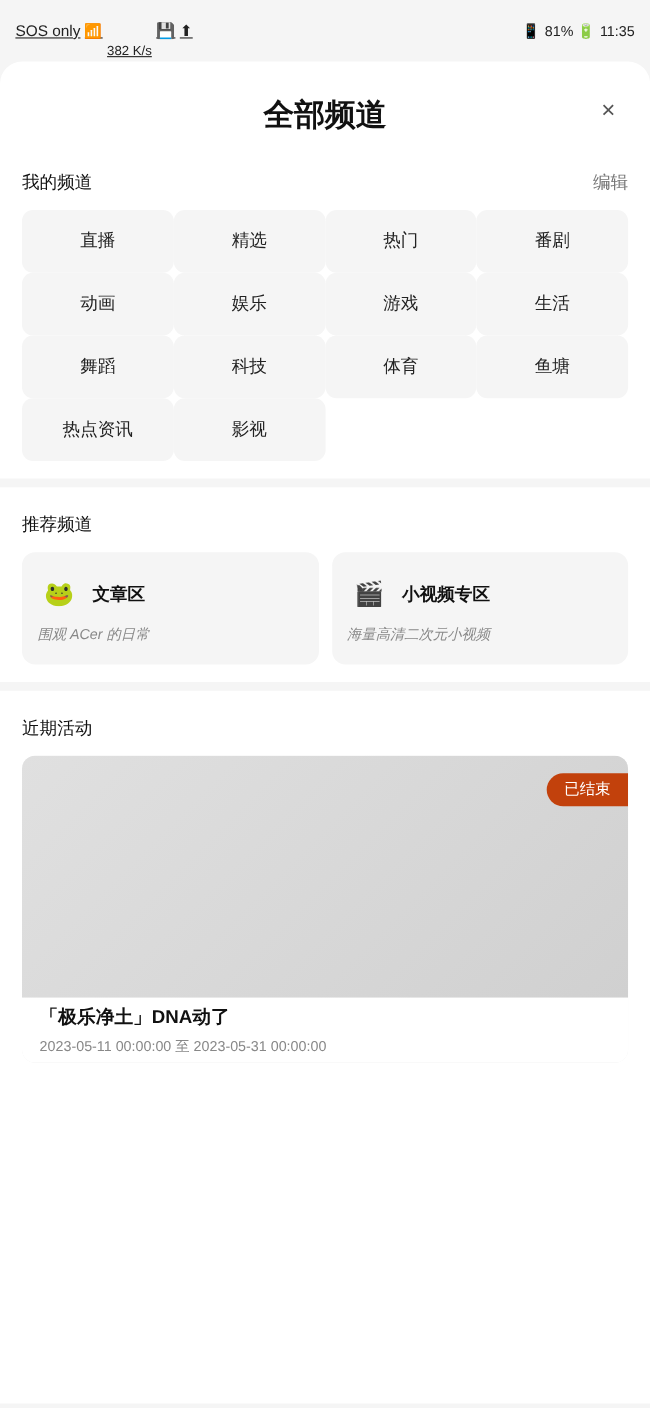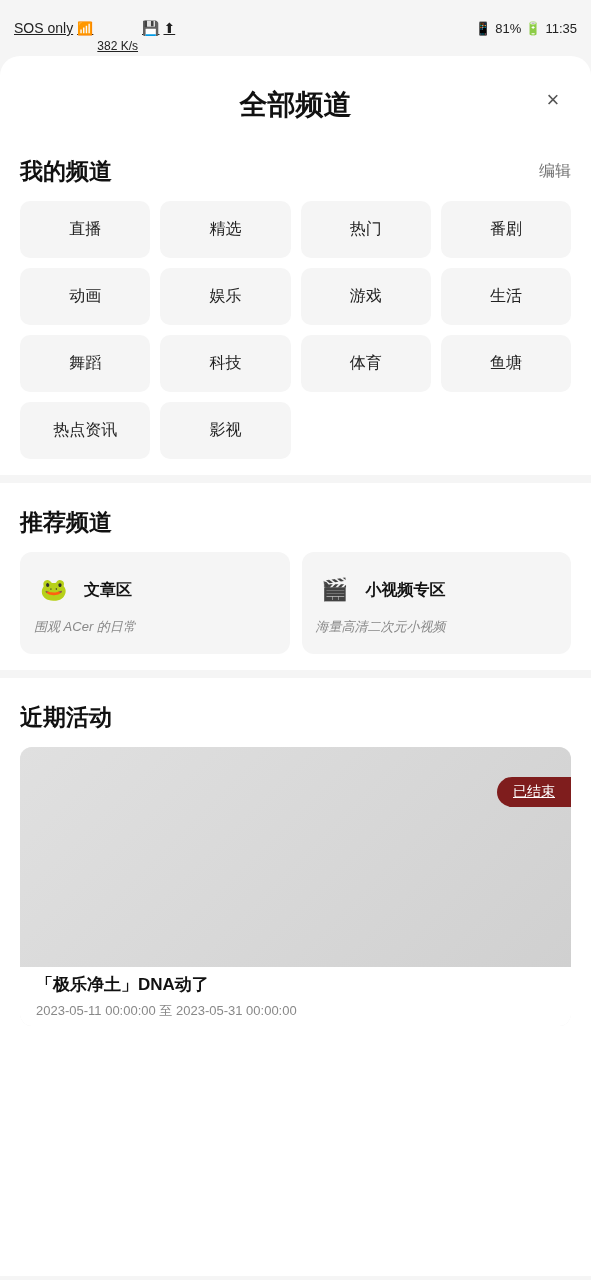--- a/index.html
+++ b/index.html
@@ -79,35 +79,34 @@
     .section {
       padding: 16px 20px 8px;
     }
     .section-header {
       display: flex;
       align-items: center;
       justify-content: space-between;
       margin-bottom: 14px;
     }
     .section-title {
-      font-size: 23px;
-      font-weight: 700;
+      font-size: 16px;
+      font-weight: 400;
       color: #111;
     }
     .edit-btn {
       font-size: 16px;
       color: #737373;
       cursor: pointer;
     }
 
     
     .channel-grid {
       display: grid;
       grid-template-columns: repeat(4, 1fr);
-      gap: 10px;
     }
     .channel-item {
       background: #f5f5f5;
       border-radius: 10px;
       padding: 18px 8px;
       text-align: center;
       font-size: 16px;
       color: #222;
       cursor: pointer;
       font-weight: 400;
@@ -164,28 +163,27 @@
     .activity-image {
       width: 100%;
       height: 220px;
       background: linear-gradient(135deg, #e0e0e0 0%, #d0d0d0 100%);
       display: flex;
       align-items: center;
       justify-content: center;
     }
     .activity-badge {
       position: absolute;
-      top: 30px;
+      top: 16px;
       right: 0;
-      background: #7f1d1d;
+      background: #c2410c;
       color: #fff;
       padding: 6px 16px;
       border-radius: 20px 0 0 20px;
       font-size: 14px;
-      text-decoration: underline;
     }
     .activity-info {
       padding: 6px 16px;
       background: #fff;
     }
     .activity-title {
       font-size: 17px;
       font-weight: 600;
       color: #111;
       margin-bottom: 6px;

